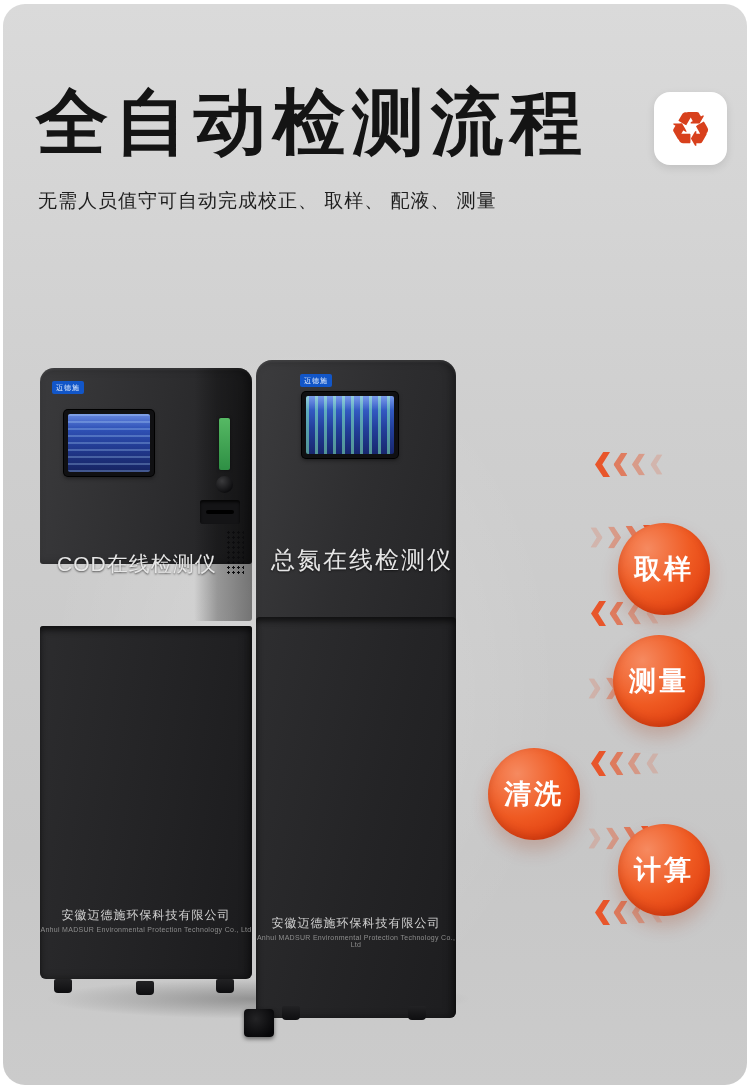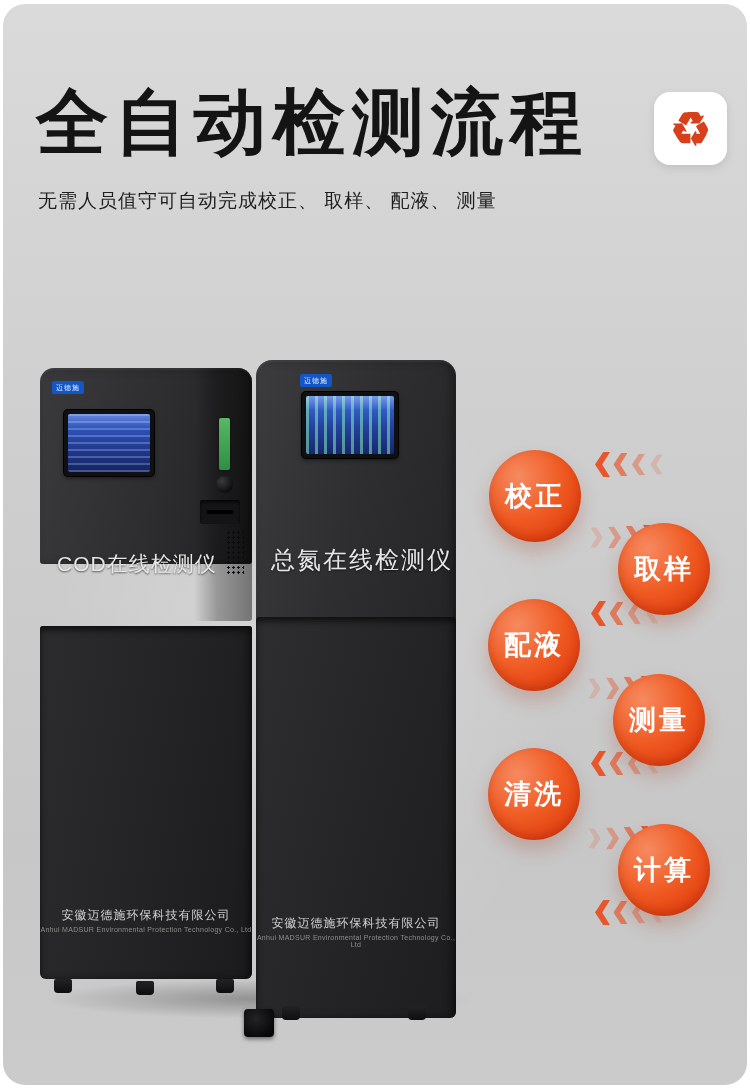--- a/index.html
+++ b/index.html
@@ -100,21 +100,21 @@
 
   
   .step { position:absolute; width:92px; height:92px; border-radius:50%; z-index:3;
       background:radial-gradient(circle at 32% 28%, #f68a60 0%, #ef5a22 48%, #df3c0e 85%);
       box-shadow:0 10px 18px rgba(160,40,5,.22), inset 0 -4px 8px rgba(120,20,0,.25);
       display:flex; align-items:center; justify-content:center;
       color:#ffffff; font-size:27px; font-weight:700; letter-spacing:3px; }
   .step.s1 { left:486px; top:446px; }
   .step.s2 { left:615px; top:519px; }
   .step.s3 { left:485px; top:595px; }
-  .step.s4 { left:610px; top:670px; }
+  .step.s4 { left:610px; top:631px; }
   .step.s5 { left:485px; top:744px; }
   .step.s6 { left:615px; top:820px; }
 
   .chev { position:absolute; display:flex; align-items:center; gap:3px; z-index:2; }
   .chev i { display:block; width:15px; height:25px; background:#e8562b;
       clip-path:polygon(0 0, 45% 0, 100% 50%, 45% 100%, 0 100%, 52% 50%); }
   .chev i:nth-child(1){ opacity:.20; transform:scale(.82); }
   .chev i:nth-child(2){ opacity:.42; transform:scale(.88); }
   .chev i:nth-child(3){ opacity:.68; transform:scale(.94); }
   .chev i:nth-child(4){ opacity:1; }
@@ -220,21 +220,19 @@
         <i></i>
         <i></i>
       </div>
     <div class="chev left g7">
         <i></i>
         <i></i>
         <i></i>
         <i></i>
       </div>
 
-    <div class="step s1">校正</div>
     <div class="step s2">取样</div>
-    <div class="step s3">配液</div>
     <div class="step s4">测量</div>
     <div class="step s5">清洗</div>
     <div class="step s6">计算</div>
 
   </div>
 </div>
 
 </body></html>

